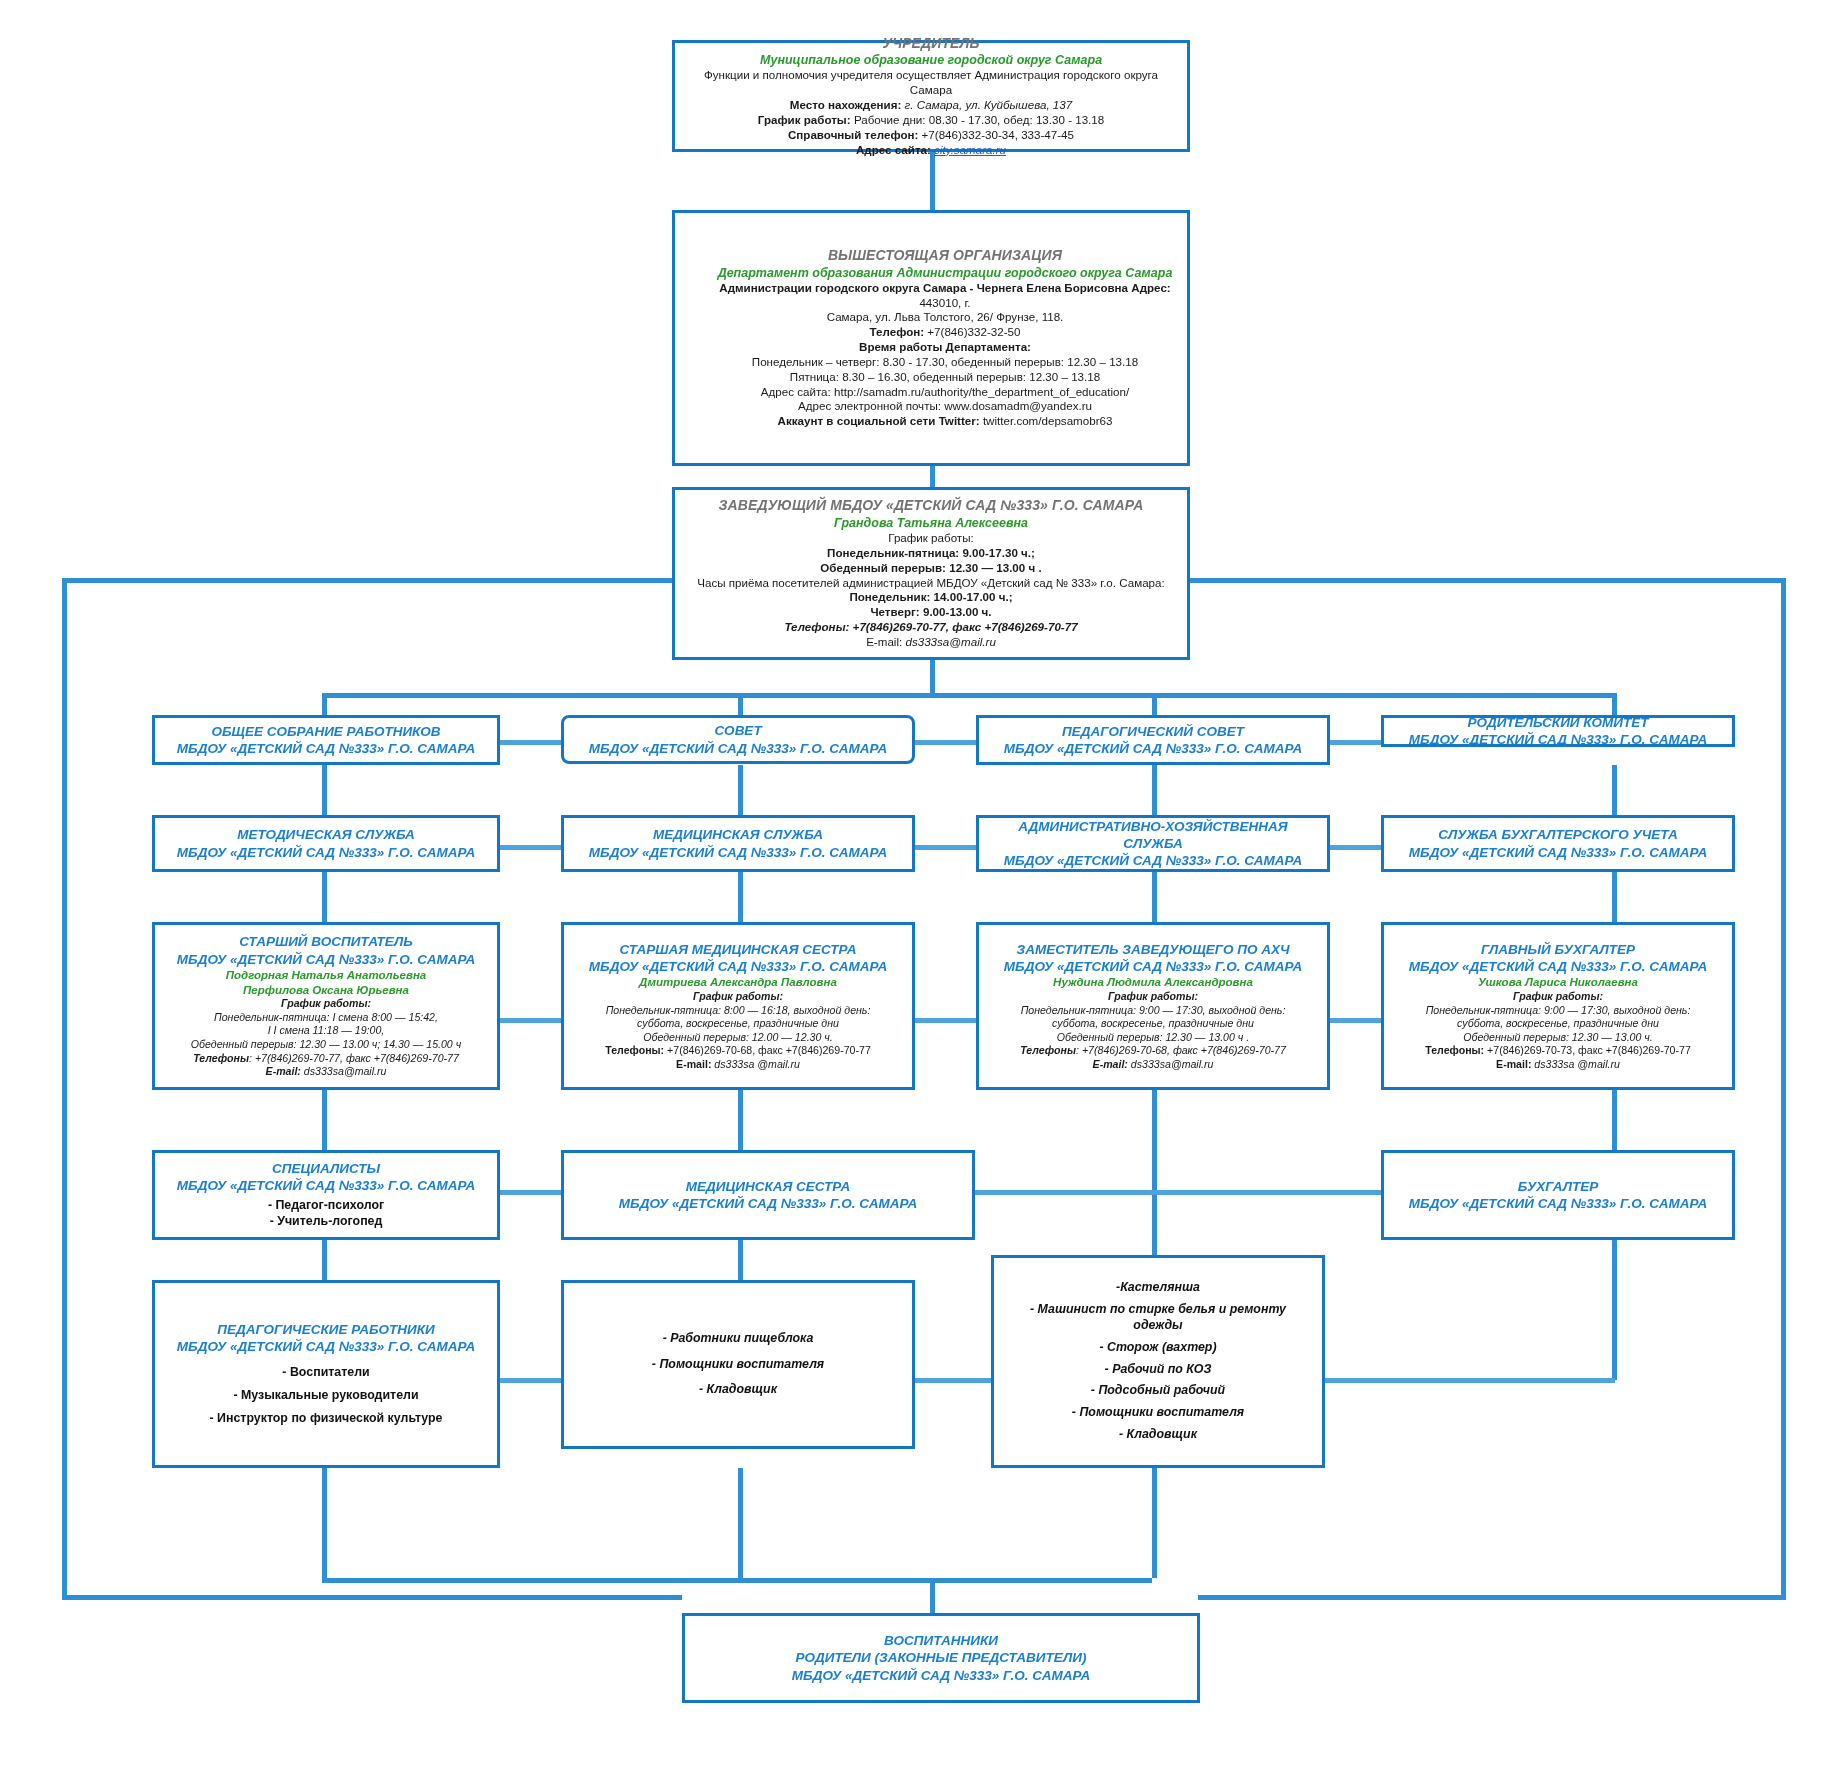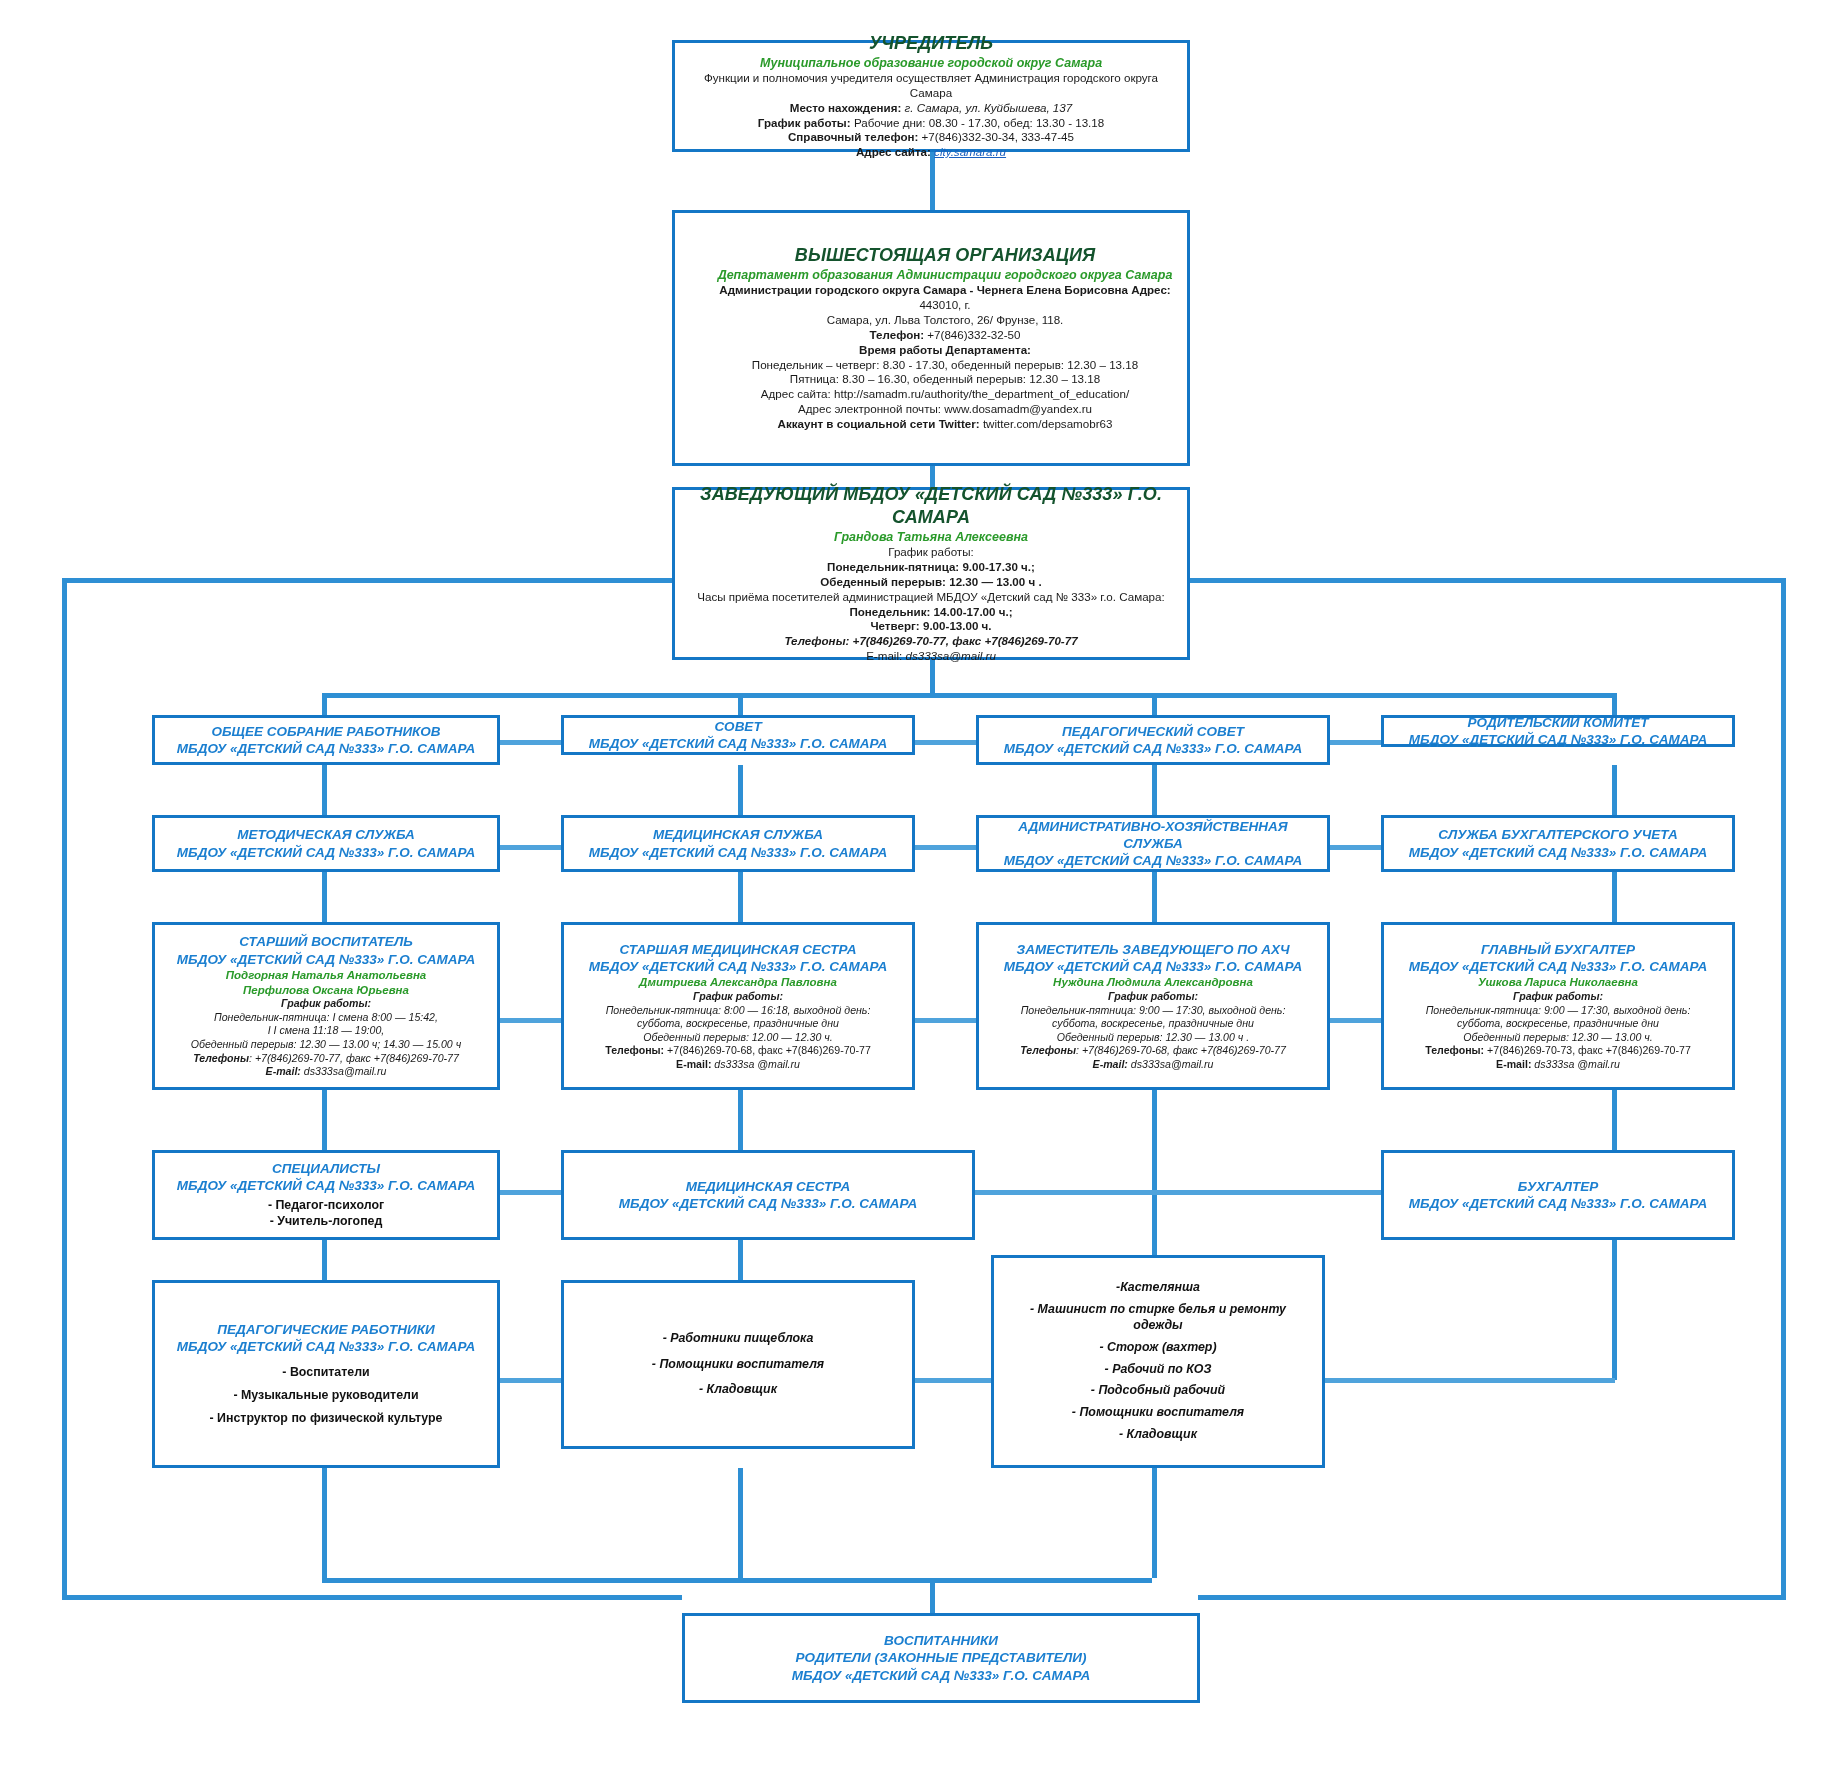--- a/index.html
+++ b/index.html
@@ -38,24 +38,24 @@
     flex-direction:column;
     justify-content:center;
     align-items:center;
     text-align:center;
     padding:6px 10px;
   }
   .node .ln{display:block;width:100%;line-height:1.28;}
 
   
   .t-head{
-    color:#14532d;
-    font-weight:bold;
-    font-style:italic;
-    font-size:18px;
+    color:#737373;
+    font-weight:bold;
+    font-style:italic;
+    font-size:14px;
     letter-spacing:.1px;
   }
   .t-head-sm{
     color:#1B7FD0;
     font-weight:bold;
     font-style:italic;
     font-size:13.5px;
   }
   .t-green{
     color:#2A9A2A;
@@ -210,21 +210,21 @@
     <span class="ln t-body"><b>Понедельник: 14.00-17.00 ч.;</b></span>
     <span class="ln t-body"><b>Четверг: 9.00-13.00 ч.</b></span>
     <span class="ln t-body"><b><i>Телефоны: +7(846)269-70-77, факс +7(846)269-70-77</i></b></span>
     <span class="ln t-body"><span>E-mail:</span><i> ds333sa@mail.ru</i></span>
   </div>
 
   <div class="node" style="left:152px;top:715px;width:348px;height:50px;">
     <span class="ln t-head-sm">ОБЩЕЕ СОБРАНИЕ РАБОТНИКОВ</span>
     <span class="ln t-head-sm">МБДОУ «ДЕТСКИЙ САД №333» Г.О. САМАРА</span>
   </div>
-  <div class="node" style="left:561px;top:715px;width:354px;height:40px;">
+  <div class="node" style="left:561px;top:715px;width:354px;height:49px;border-radius:8px;">
     <span class="ln t-head-sm">СОВЕТ</span>
     <span class="ln t-head-sm">МБДОУ «ДЕТСКИЙ САД №333» Г.О. САМАРА</span>
   </div>
   <div class="node" style="left:976px;top:715px;width:354px;height:50px;">
     <span class="ln t-head-sm">ПЕДАГОГИЧЕСКИЙ СОВЕТ</span>
     <span class="ln t-head-sm">МБДОУ «ДЕТСКИЙ САД №333» Г.О. САМАРА</span>
   </div>
   <div class="node" style="left:1381px;top:715px;width:354px;height:32px;">
     <span class="ln t-head-sm">РОДИТЕЛЬСКИЙ КОМИТЕТ</span>
     <span class="ln t-head-sm">МБДОУ «ДЕТСКИЙ САД №333» Г.О. САМАРА</span>

